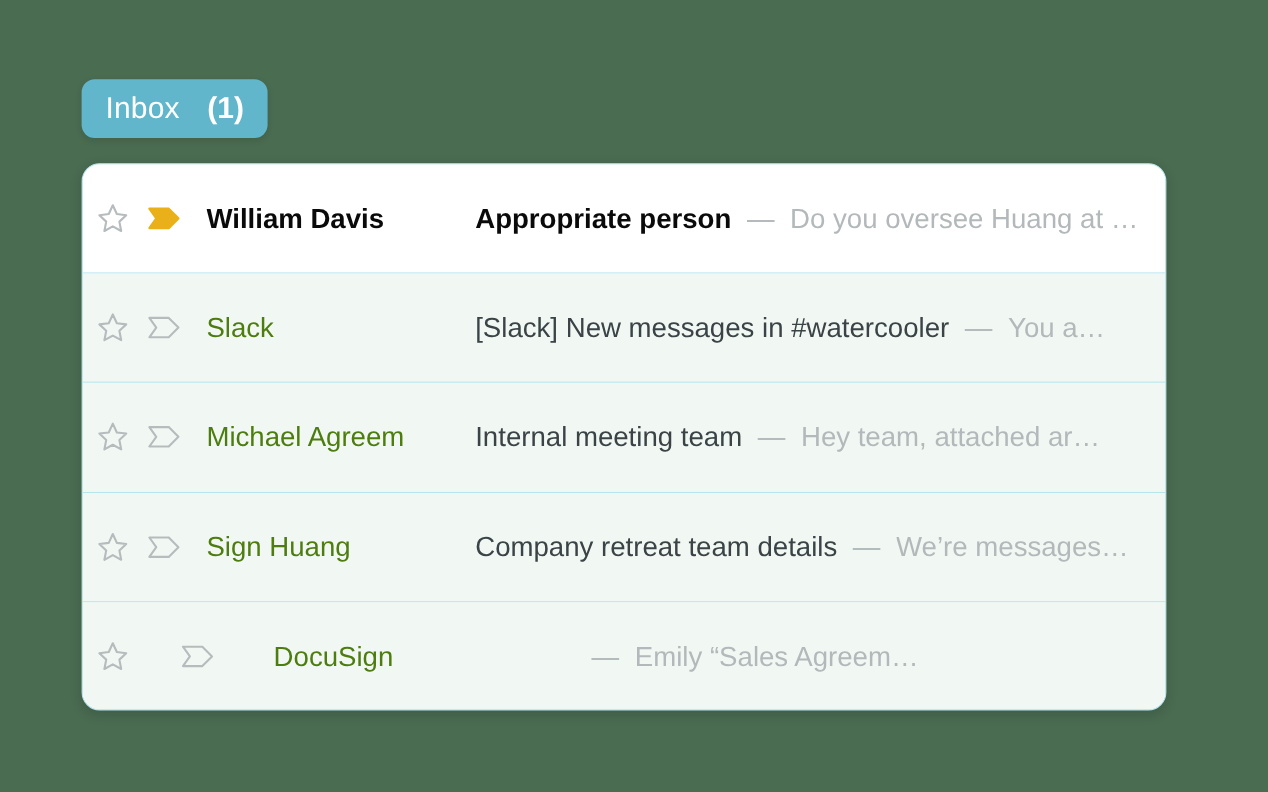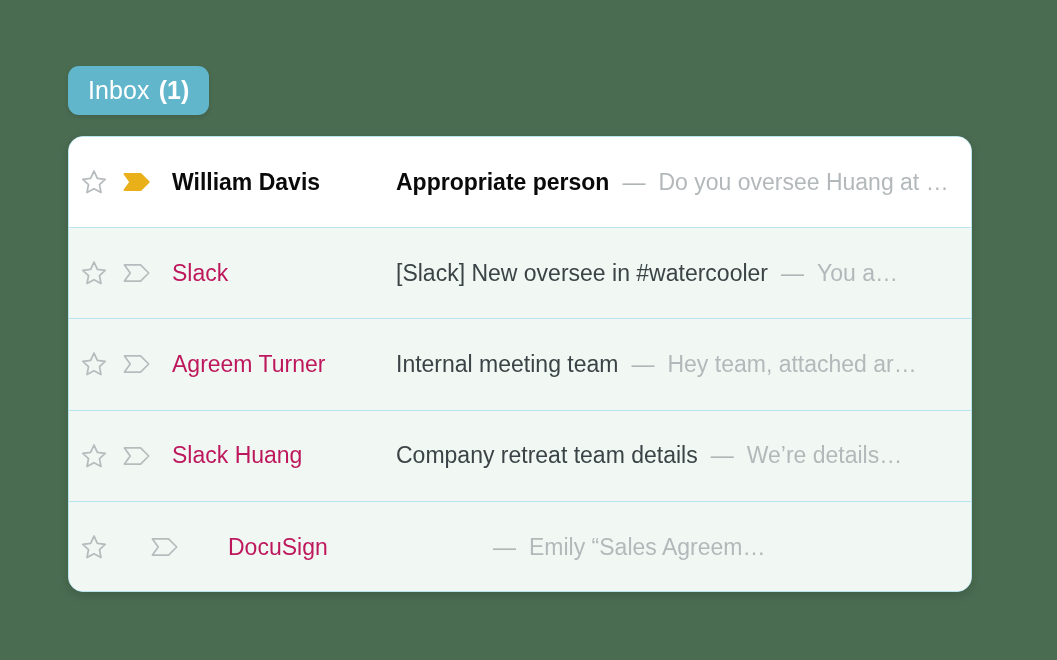--- a/index.html
+++ b/index.html
@@ -19,21 +19,21 @@
 
   
   #inbox-badge {
     position: absolute;
     left: 68px;
     top: 66px;
     height: 49px;
     padding: 0 20px 0 20px;
     display: flex;
     align-items: center;
-    gap: 9px;
+    gap: 23px;
     background: #62b6cb;
     border-radius: 11px;
     color: #ffffff;
     box-shadow: 0 2px 5px rgba(0,0,0,0.10);
   }
   #inbox-badge .badge-title {
     font-size: 25px;
     font-weight: 400;
     letter-spacing: 0.1px;
     line-height: 1;
@@ -90,21 +90,21 @@
     display: block;
     margin-left: 13px;
   }
 
   
   .sender {
     flex: 0 0 auto;
     width: 224px;
     margin-left: 21px;
     font-size: 23px;
-    color: #be185d;
+    color: #4d7c0f;
     white-space: nowrap;
     overflow: hidden;
   }
   .message-row.unread .sender {
     color: #0a0a0a;
     font-weight: 700;
   }
 
   .subject-line {
     flex: 1 1 auto;
@@ -163,51 +163,51 @@
     </div>
     <div class="message-row">
       <svg class="star-icon" viewBox="0 0 24 24">
         <path d="M12 2.6 14.9 8.9 21.6 9.7 16.7 14.3 18 21 12 17.7 6 21 7.3 14.3 2.4 9.7 9.1 8.9 Z" fill="none" stroke="#b6bbbd" stroke-width="1.5" stroke-linejoin="round"></path>
       </svg>
       <svg class="label-icon" viewBox="0 0 26 24">
         <path d="M3 5 H17 L24 12 L17 19 H3 L8 12 Z" fill="none" stroke="#b6bbbd" stroke-width="1.5" stroke-linejoin="round"></path>
       </svg>
       <div class="sender">Slack</div>
       <div class="subject-line">
-        <span class="subject">[Slack] New oversee in #watercooler</span>
+        <span class="subject">[Slack] New messages in #watercooler</span>
         <span class="dash">—</span>
         <span class="preview">You a…</span>
       </div>
     </div>
     <div class="message-row">
       <svg class="star-icon" viewBox="0 0 24 24">
         <path d="M12 2.6 14.9 8.9 21.6 9.7 16.7 14.3 18 21 12 17.7 6 21 7.3 14.3 2.4 9.7 9.1 8.9 Z" fill="none" stroke="#b6bbbd" stroke-width="1.5" stroke-linejoin="round"></path>
       </svg>
       <svg class="label-icon" viewBox="0 0 26 24">
         <path d="M3 5 H17 L24 12 L17 19 H3 L8 12 Z" fill="none" stroke="#b6bbbd" stroke-width="1.5" stroke-linejoin="round"></path>
       </svg>
-      <div class="sender">Agreem Turner</div>
+      <div class="sender">Michael Agreem</div>
       <div class="subject-line">
         <span class="subject">Internal meeting team</span>
         <span class="dash">—</span>
         <span class="preview">Hey team, attached ar…</span>
       </div>
     </div>
     <div class="message-row">
       <svg class="star-icon" viewBox="0 0 24 24">
         <path d="M12 2.6 14.9 8.9 21.6 9.7 16.7 14.3 18 21 12 17.7 6 21 7.3 14.3 2.4 9.7 9.1 8.9 Z" fill="none" stroke="#b6bbbd" stroke-width="1.5" stroke-linejoin="round"></path>
       </svg>
       <svg class="label-icon" viewBox="0 0 26 24">
         <path d="M3 5 H17 L24 12 L17 19 H3 L8 12 Z" fill="none" stroke="#b6bbbd" stroke-width="1.5" stroke-linejoin="round"></path>
       </svg>
-      <div class="sender">Slack Huang</div>
+      <div class="sender">Sign Huang</div>
       <div class="subject-line">
         <span class="subject">Company retreat team details</span>
         <span class="dash">—</span>
-        <span class="preview">We’re details…</span>
+        <span class="preview">We’re messages…</span>
       </div>
     </div>
     <div class="message-row">
       <svg class="star-icon" viewBox="0 0 24 24">
         <path d="M12 2.6 14.9 8.9 21.6 9.7 16.7 14.3 18 21 12 17.7 6 21 7.3 14.3 2.4 9.7 9.1 8.9 Z" fill="none" stroke="#b6bbbd" stroke-width="1.5" stroke-linejoin="round"></path>
       </svg>
       <svg class="label-icon" viewBox="0 0 26 24">
         <path d="M3 5 H17 L24 12 L17 19 H3 L8 12 Z" fill="none" stroke="#b6bbbd" stroke-width="1.5" stroke-linejoin="round"></path>
       </svg>
       <div class="sender">DocuSign</div>

